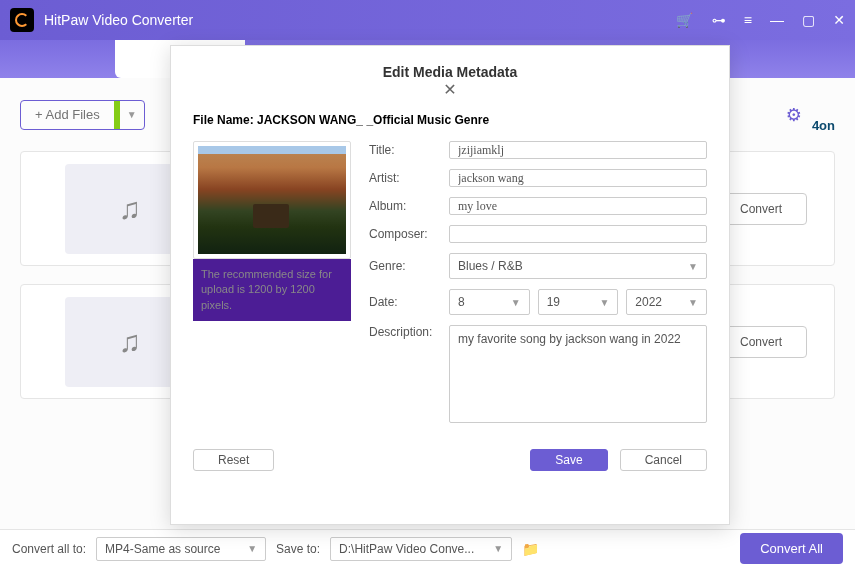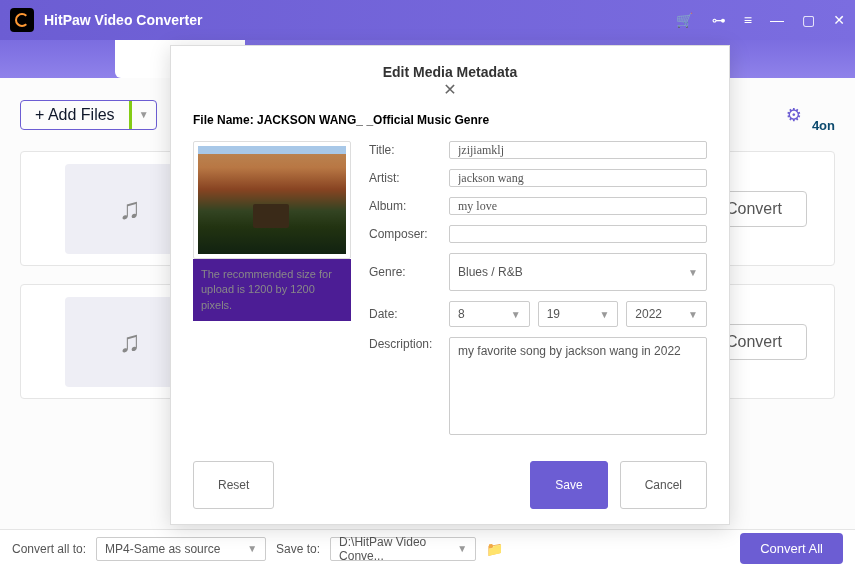--- a/index.html
+++ b/index.html
@@ -1,48 +1,48 @@
 <!DOCTYPE html>
 <html><head>
 <meta charset="utf-8">
 <style>
 * { box-sizing: border-box; margin: 0; padding: 0; font-family: Arial, sans-serif; }
 body { width: 855px; height: 567px; background: #f5f5f5; overflow: hidden; position: relative; }
 
 .titlebar { height: 40px; background: linear-gradient(to right, #6c5dd3, #7b6de0); display: flex; align-items: center; padding: 0 10px; color: white; }
 .app-logo { width: 24px; height: 24px; background: #000; border-radius: 4px; display: flex; align-items: center; justify-content: center; margin-right: 10px; }
 .app-logo-inner { width: 14px; height: 14px; border: 2px solid #ff9933; border-radius: 50%; border-right-color: transparent; }
-.app-title { font-size: 14px; font-weight: bold; flex: 1; }
+.app-title { font-size: 14px; font-weight: normal; flex: 1; }
 .titlebar-icons { display: flex; gap: 18px; align-items: center; }
 .titlebar-icons span { cursor: pointer; font-size: 14px; }
 
 .gradient-band { height: 80px; background: linear-gradient(to bottom, #7b6de0, #a598f5); position: relative; }
 .white-tab { position: absolute; left: 115px; top: 0; width: 130px; height: 38px; background: white; border-radius: 0 0 6px 6px; }
 
 .main-area { position: absolute; top: 78px; left: 0; right: 0; bottom: 38px; background: #fcfcfc; padding: 18px 20px; }
 
 .toolbar-row { display: flex; align-items: center; gap: 10px; margin-bottom: 18px; }
 .add-files-btn { display: flex; align-items: center; border: 1px solid #6c5dd3; border-radius: 4px; height: 30px; }
-.add-files-main { padding: 0 14px; color: #0f172a; font-size: 16px; display: flex; align-items: center; height: 100%; border-right: 3px solid #84cc16; }
+.add-files-main { padding: 0 14px; color: #737373; font-size: 13px; display: flex; align-items: center; height: 100%; border-right: 6px solid #84cc16; }
 .add-files-drop { width: 24px; display: flex; align-items: center; justify-content: center; color: #6c5dd3; height: 100%; }
 .toolbar-spacer { flex: 1; }
 .gpu-icon { color: #6c5dd3; font-size: 18px; }
 .orange-icon { color: #0c4a6e; font-size: 13px; font-weight: bold; margin-top: 22px; }
 
 .file-item { background: #fff; border: 1px solid #e5e5e5; border-radius: 4px; height: 115px; margin-bottom: 18px; display: flex; align-items: center; padding: 12px; }
 .thumb { width: 130px; height: 90px; background: #eeeef5; border-radius: 4px; display: flex; align-items: center; justify-content: center; margin-left: 32px; }
 .music-note { font-size: 30px; color: #888; }
 .file-spacer { flex: 1; }
-.convert-btn { border: 1px solid #ccc; background: white; color: #555; padding: 8px 24px; border-radius: 4px; font-size: 16px; margin-right: 15px; }
+.convert-btn { border: 1px solid #ccc; background: white; color: #555; padding: 8px 24px; border-radius: 4px; font-size: 12px; margin-right: 15px; }
 
 .bottombar { position: absolute; bottom: 0; left: 0; right: 0; height: 38px; background: #fff; border-top: 1px solid #e5e5e5; display: flex; align-items: center; padding: 0 12px; font-size: 12px; color: #555; gap: 10px; }
 .bb-label { white-space: nowrap; }
 .bb-select { border: 1px solid #ccc; height: 24px; padding: 0 8px; display: flex; align-items: center; justify-content: space-between; border-radius: 2px; background: white; }
 .bb-select.w1 { width: 170px; }
-.bb-select.w2 { width: 146px; }
+.bb-select.w2 { width: 182px; }
 .folder-icon { font-size: 14px; }
 .convert-all { margin-left: auto; background: #6c5dd3; color: white; border: none; padding: 8px 20px; border-radius: 4px; font-size: 13px; }
 
 
 .modal-overlay { position: absolute; top: 45px; left: 170px; width: 560px; height: 480px; background: white; border: 1px solid #ddd; box-shadow: 0 4px 20px rgba(0,0,0,0.15); z-index: 100; padding: 18px 22px; }
 .modal-header { display: flex; justify-content: space-between; align-items: center; margin-bottom: 14px; flex-direction: column; }
 .modal-title { font-size: 14px; font-weight: bold; color: #333; }
 .modal-close { font-size: 16px; color: #666; cursor: pointer; }
 .file-name-row { font-size: 12px; margin-bottom: 14px; }
 .file-name-row b { font-weight: bold; }
@@ -53,27 +53,27 @@
 .thumb-inner { width: 100%; height: 100%; background: linear-gradient(to bottom, #bb8855 0%, #b87744 20%, #884422 40%, #334422 60%, #223311 75%, #112211 100%); position: relative; }
 .thumb-inner::before { content: ''; position: absolute; top: 0; left: 0; right: 0; height: 8px; background: #a8c8e8; }
 .thumb-inner::after { content: ''; position: absolute; left: 55px; top: 58px; width: 36px; height: 24px; background: #3a2a18; border-radius: 2px; }
 .thumb-hint { font-size: 11px; color: #888; background: #4c1d95; padding: 8px; margin-top: 0; line-height: 1.4; }
 
 .modal-right { flex: 1; }
 .form-row { display: flex; align-items: center; margin-bottom: 10px; }
 .form-row.tall { align-items: flex-start; }
 .form-label { width: 80px; font-size: 12px; color: #555; }
 .form-input { flex: 1; border: 1px solid #ccc; height: 18px; padding: 0 8px; font-size: 12px; color: #555; border-radius: 2px; font-family: Liberation Serif, serif; }
-.form-select { flex: 1; border: 1px solid #ccc; height: 38px; padding: 10px 8px; font-size: 12px; color: #555; display: flex; align-items: center; justify-content: space-between; border-radius: 2px; background: white; }
+.form-select { flex: 1; border: 1px solid #ccc; height: 26px; padding: 10px 8px; font-size: 12px; color: #555; display: flex; align-items: center; justify-content: space-between; border-radius: 2px; background: white; }
 .date-group { display: flex; gap: 8px; flex: 1; }
 .date-sel { border: 1px solid #ccc; height: 26px; padding: 0 8px; font-size: 12px; color: #555; display: flex; align-items: center; justify-content: space-between; border-radius: 2px; flex: 1; }
 .form-textarea { flex: 1; border: 1px solid #ccc; height: 98px; padding: 6px 8px; font-size: 12px; color: #555; resize: none; border-radius: 2px; }
 
 .modal-footer { display: flex; margin-top: 16px; gap: 12px; }
-.modal-btn { border: 1px solid #ccc; background: white; padding: 16px 24px; border-radius: 3px; font-size: 12px; color: #555; cursor: pointer; }
+.modal-btn { border: 1px solid #ccc; background: white; padding: 3px 24px; border-radius: 3px; font-size: 12px; color: #555; cursor: pointer; }
 .modal-btn.primary { background: #6c5dd3; color: white; border-color: #6c5dd3; }
 .modal-footer-spacer { flex: 1; }
 .chev { font-size: 10px; color: #999; }
 </style>
 </head>
 <body>
 
 <div class="titlebar">
   <div class="app-logo">
       <div class="app-logo-inner"></div>

